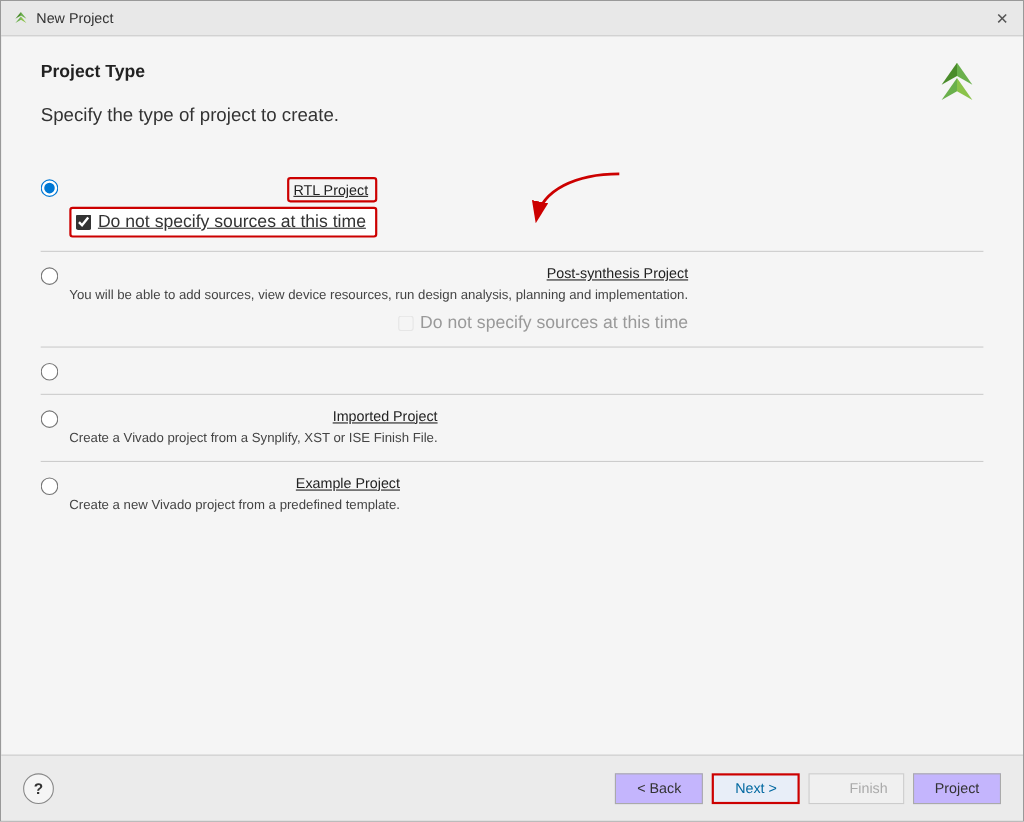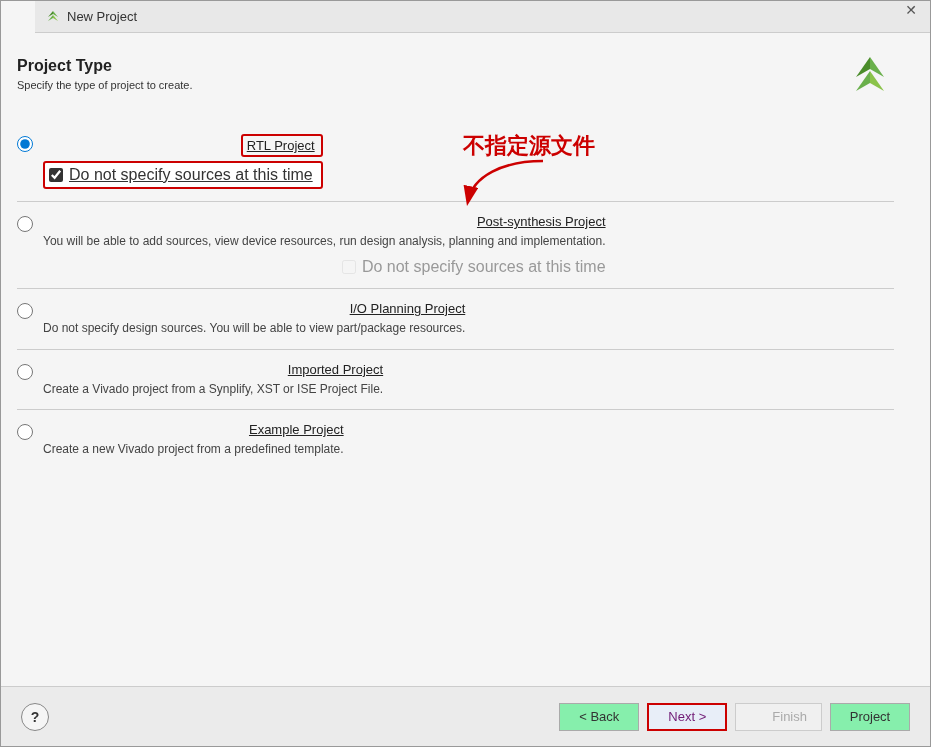--- a/index.html
+++ b/index.html
@@ -20,24 +20,24 @@
       box-shadow: 2px 2px 8px rgba(0,0,0,0.3);
       display: flex;
       flex-direction: column;
       position: relative;
     }
     .title-bar {
       background: #e8e8e8;
       border-bottom: 1px solid #ccc;
       height: 32px;
       display: flex;
+      align-items: center;
       padding: 0 10px;
       justify-content: space-between;
       flex-shrink: 0;
-      margin-left: 34px;
     }
     .title-bar-left {
       display: flex;
       align-items: center;
       gap: 6px;
     }
     .title-text {
       font-size: 13px;
       color: #333;
     }
@@ -48,37 +48,37 @@
       font-size: 14px;
       color: #555;
       display: flex;
       align-items: center;
       justify-content: center;
       border: none;
       background: none;
     }
     .content {
       flex: 1;
-      padding: 24px 36px 16px 16px;
+      padding: 24px 36px 16px 36px;
       display: flex;
       flex-direction: column;
-      gap: 0;
+      gap: 16px;
       overflow: hidden;
       position: relative;
     }
     .page-title {
       font-size: 16px;
       font-weight: bold;
       color: #222;
       margin-bottom: 4px;
     }
     .page-subtitle {
-      font-size: 11px;
-      color: #333;
-      margin-bottom: 33px;
+      font-size: 17px;
+      color: #333;
+      margin-bottom: 20px;
     }
     .options-list {
       display: flex;
       flex-direction: column;
       gap: 0;
       flex: 1;
     }
     .option-item {
       display: flex;
       align-items: flex-start;
@@ -185,28 +185,28 @@
     .footer-buttons {
       display: flex;
       gap: 8px;
     }
     .btn {
       min-width: 80px;
       height: 28px;
       padding: 0 14px;
       font-size: 13px;
       border: 1px solid #aaa;
-      background: #86efac;
+      background: #c4b5fd;
       cursor: pointer;
       color: #333;
     }
     .btn.primary {
       border: 2px solid #cc0000;
       background: #e8eef8;
-      color: #701a75;
+      color: #0369a1;
     }
     .btn.disabled {
       color: #aaa;
       border-color: #ccc;
       cursor: default;
       background: #f0f0f0;
       padding-left: 36px;
     }
     
     .vivado-logo {
@@ -269,21 +269,20 @@
             </div>
           </div>
 
           <div style="position:relative;display:inline-block;">
             <div class="sub-option-highlight">
               <input type="checkbox" class="sub-checkbox" checked="" style="">
               <span class="sub-label">Do not specify sources at this time</span>
             </div>
             
             <div style="position:absolute;left:420px;top:-30px;white-space:nowrap;">
-              <span style="font-size:22px;color:#cc0000;font-weight:bold;font-family:'Microsoft YaHei','SimHei',sans-serif;">不指定源文件</span>
               <svg width="120" height="50" viewBox="0 0 120 50" style="display:block;margin-top:-5px;">
                 <defs>
                   <marker id="arrowhead" markerWidth="8" markerHeight="8" refX="6" refY="3" orient="auto">
                     <polygon points="0 0, 8 3, 0 6" fill="#cc0000"></polygon>
                   </marker>
                 </defs>
                 <path d="M 80 5 C 40 5, 10 20, 5 45" stroke="#cc0000" stroke-width="2.5" fill="none" marker-end="url(#arrowhead)"></path>
               </svg>
             </div>
           </div>
@@ -301,33 +300,29 @@
             <input type="checkbox" class="sub-checkbox disabled" disabled="" style="">
             <span class="sub-label disabled">Do not specify sources at this time</span>
           </div>
         </div>
       </div>
 
       <div class="separator"></div>
 
       <div class="option-item">
         <input type="radio" class="radio-btn" name="project-type" style="">
-        <div class="option-content">
-          <span class="option-label">I/O Planning Project</span>
-          <span class="option-desc">Do not specify design sources. You will be able to view part/package resources.</span>
-        </div>
       </div>
 
       <div class="separator"></div>
 
       <div class="option-item">
         <input type="radio" class="radio-btn" name="project-type" style="">
         <div class="option-content">
           <span class="option-label">Imported Project</span>
-          <span class="option-desc">Create a Vivado project from a Synplify, XST or ISE Project File.</span>
+          <span class="option-desc">Create a Vivado project from a Synplify, XST or ISE Finish File.</span>
         </div>
       </div>
 
       <div class="separator"></div>
 
       <div class="option-item">
         <input type="radio" class="radio-btn" name="project-type" style="">
         <div class="option-content">
           <span class="option-label">Example Project</span>
           <span class="option-desc">Create a new Vivado project from a predefined template.</span>

